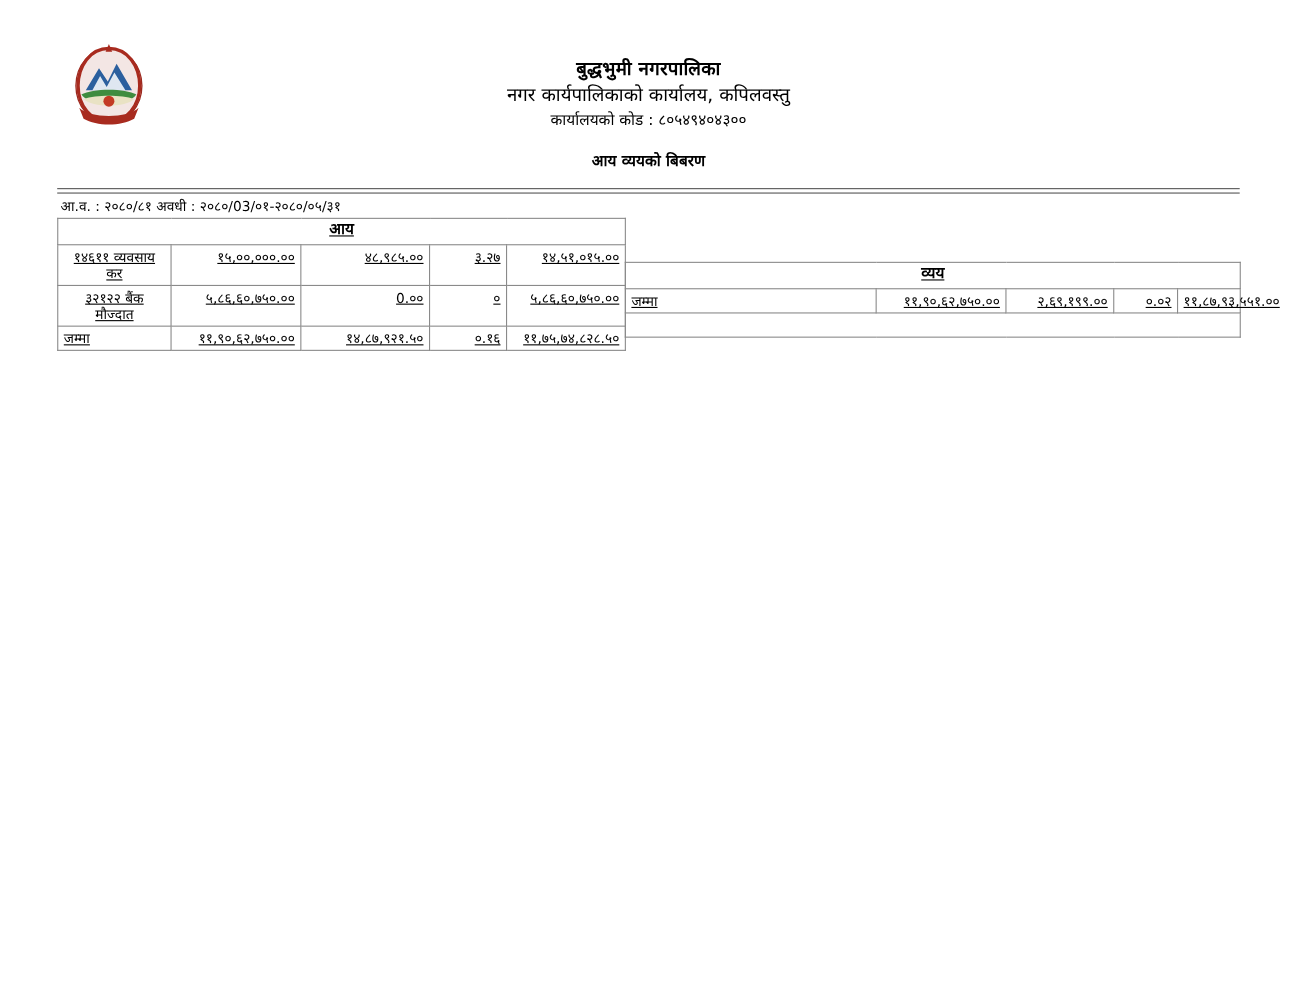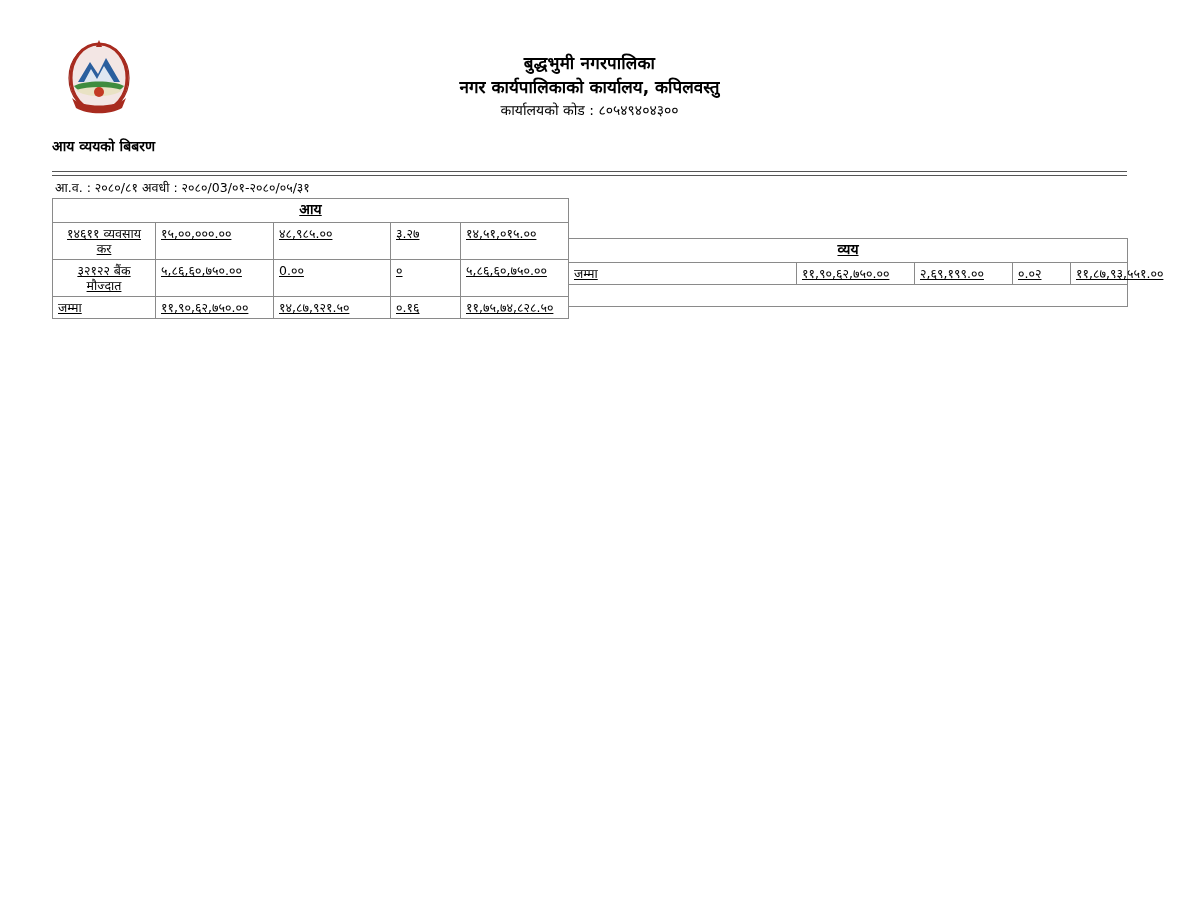--- a/index.html
+++ b/index.html
@@ -50,34 +50,34 @@
     text-align: center;
   }
   .org-name {
     font-size: 17px;
     font-weight: bold;
     line-height: 23px;
     letter-spacing: 0.2px;
   }
   .office-name {
     font-size: 17px;
-    font-weight: bold;
+    font-weight: normal;
     line-height: 24px;
   }
   .office-code {
     font-size: 14px;
     font-weight: normal;
     line-height: 22px;
   }
   .report-title {
     position: absolute;
     left: 0;
     top: 106px;
     width: 1075px;
-    text-align: left;
+    text-align: center;
     font-size: 14px;
     font-weight: bold;
   }
 
   
   .rule-thin {
     position: absolute;
     left: 52px;
     width: 1075px;
     height: 1px;
@@ -122,21 +122,21 @@
     line-height: 15px;
     height: 15px;
   }
   table.fin th.section-head {
     text-align: center;
     font-weight: bold;
     font-size: 14px;
     padding: 3px 5px;
     height: 17px;
   }
-  td.num { text-align: left; }
+  td.num { text-align: right; }
   td.label { text-align: center; }
   td.total-label { text-align: left; }
 
   
   .inc-c1 { width: 103px; }
   .inc-c2 { width: 118px; }
   .inc-c3 { width: 117px; }
   .inc-c4 { width: 70px; }
   .inc-c5 { width: 108px; }
 

